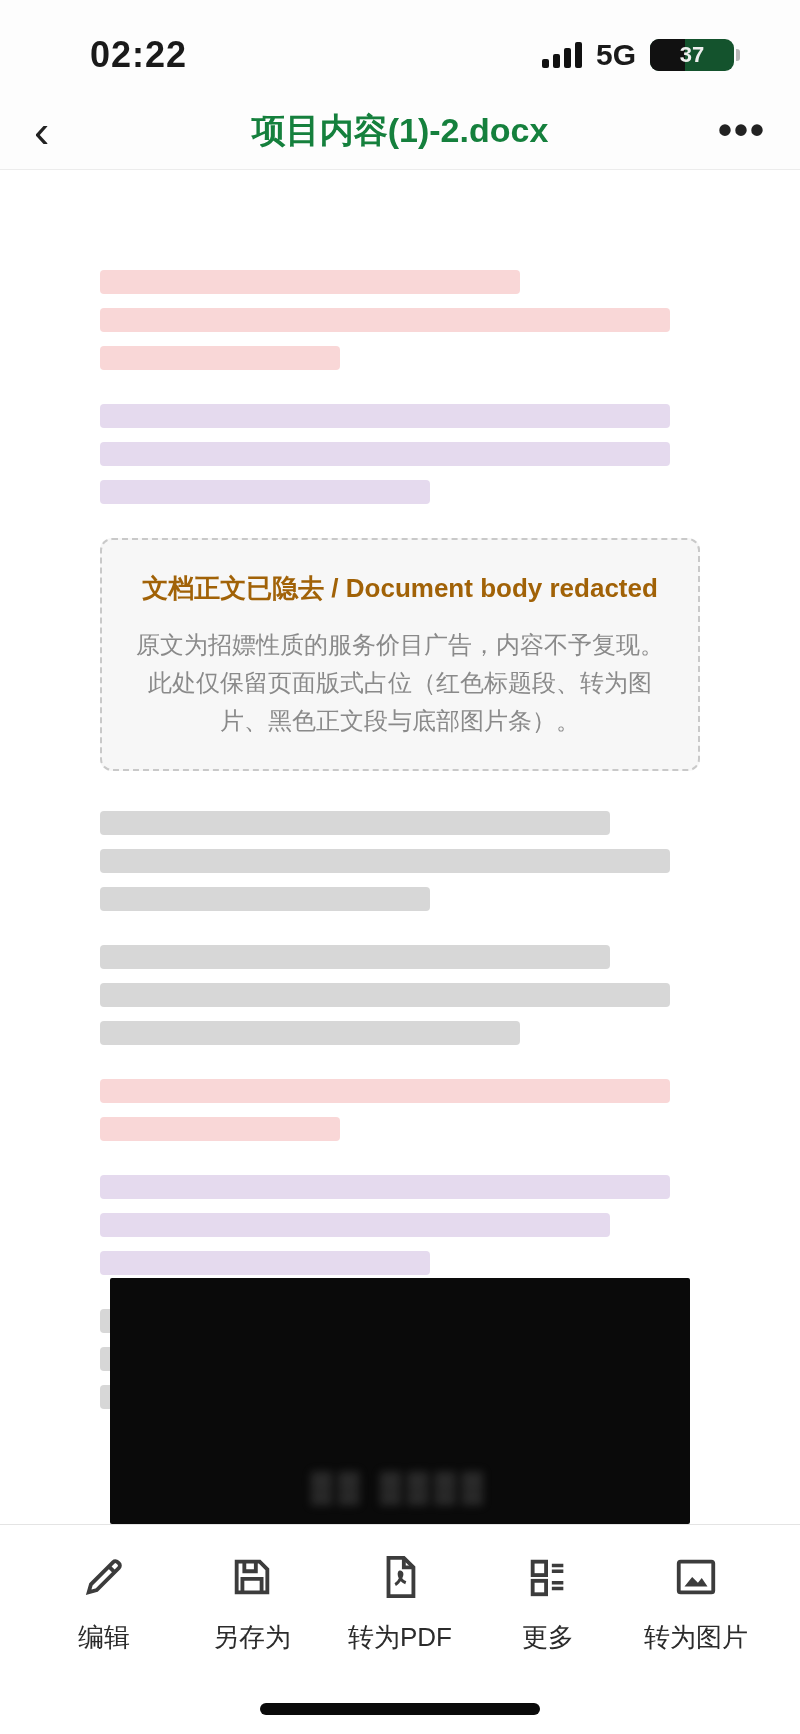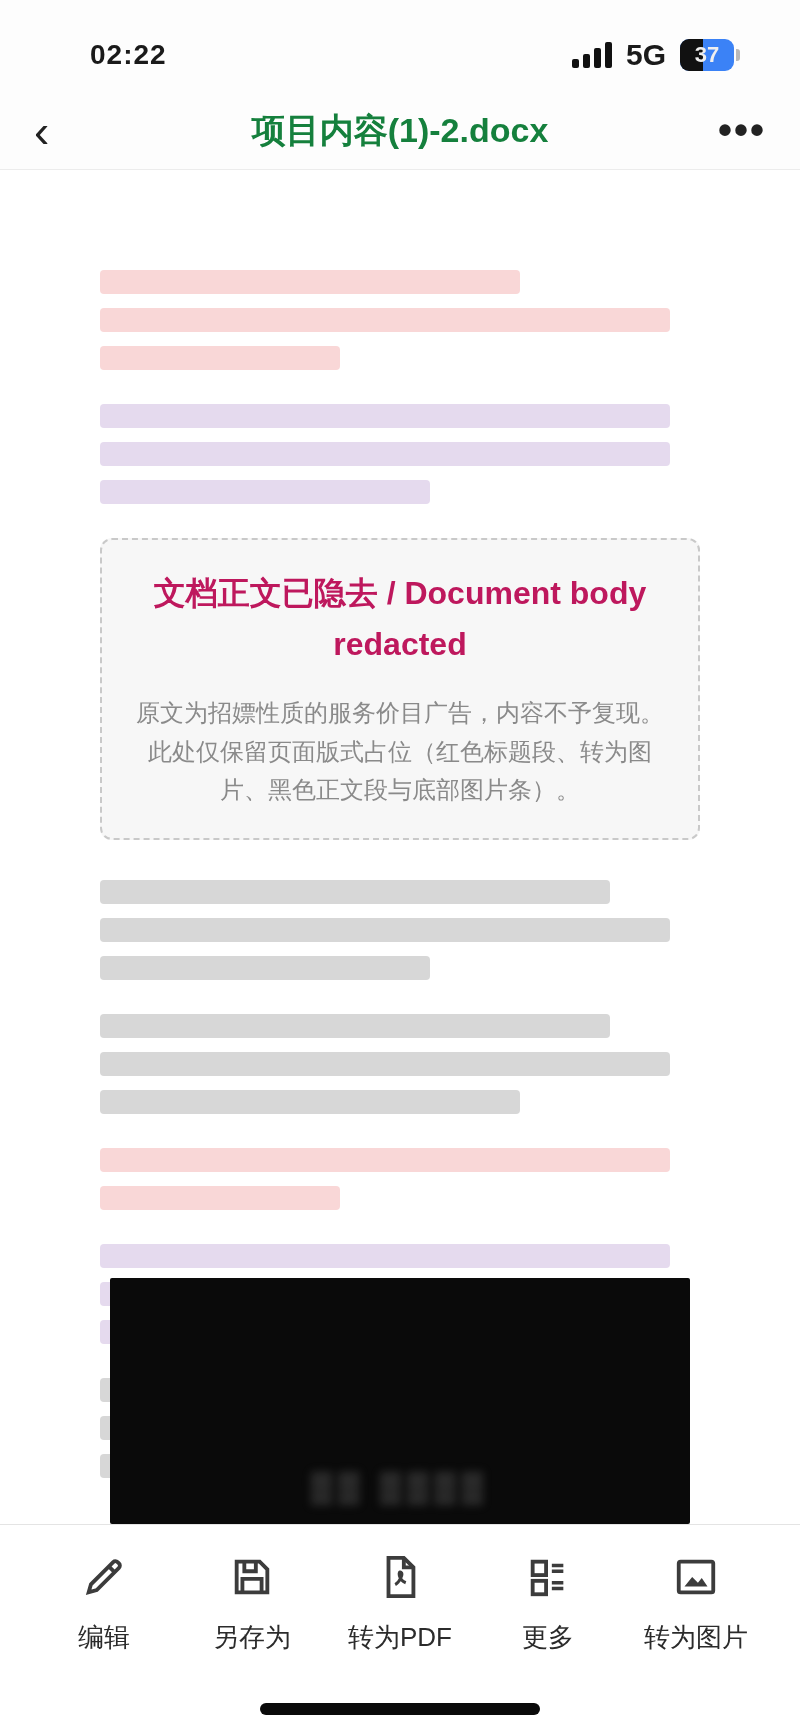--- a/index.html
+++ b/index.html
@@ -12,32 +12,32 @@
   }
   .screen { width: 800px; height: 1734px; display: flex; flex-direction: column; background: #fdfdfd; }
 
   
   .status-bar {
     height: 92px; flex: 0 0 auto;
     display: flex; align-items: center; justify-content: space-between;
     padding: 18px 60px 0 90px;
     background: #fdfdfd;
   }
-  .status-time { font-size: 28px; font-weight: 700; letter-spacing: 1px; }
+  .status-time { font-size: 36px; font-weight: 700; letter-spacing: 1px; }
   .status-right { display: flex; align-items: center; gap: 14px; }
   .signal-bars { display: flex; align-items: flex-end; gap: 4px; height: 26px; }
   .signal-bars span { width: 7px; background: #111; border-radius: 2px; display: block; }
   .signal-bars span:nth-child(1){height: 9px;}
   .signal-bars span:nth-child(2){height: 14px;}
   .signal-bars span:nth-child(3){height: 20px;}
   .signal-bars span:nth-child(4){height: 26px;}
   .net-type { font-size: 30px; font-weight: 600; text-align: center; }
   .battery {
-    position: relative; width: 54px; height: 32px;
-    border-radius: 9px; background: #3b82f6; overflow: hidden;
+    position: relative; width: 84px; height: 32px;
+    border-radius: 9px; background: #14532d; overflow: hidden;
     display: flex; align-items: center; justify-content: center;
   }
   .battery .fill { position: absolute; left: 0; top: 0; bottom: 0; width: 42%; background: #111; }
   .battery .pct { position: relative; font-size: 22px; font-weight: 700; color: #efefef; mix-blend-mode: normal; }
   .battery-cap { width: 4px; height: 12px; background: #b9b9b9; border-radius: 0 3px 3px 0; margin-left: 2px; }
 
   
   .nav-bar {
     height: 78px; flex: 0 0 auto;
     display: flex; align-items: center;
@@ -65,21 +65,21 @@
     margin: 30px auto 40px auto;
     border: 2px dashed #c9c9c9;
     border-radius: 12px;
     background: #f7f7f7;
     padding: 28px 30px;
     text-align: center;
     color: #8a8a8a;
     font-size: 24px;
     line-height: 1.6;
   }
-  .redact-notice .t { font-weight: 700; color: #be185d; margin-bottom: 24px; font-size: 32px; }
+  .redact-notice .t { font-weight: 700; color: #a16207; margin-bottom: 16px; font-size: 26px; }
 
   .doc-image-strip {
     position: absolute;
     left: 110px; right: 110px; bottom: 0;
     height: 246px;
     background: #0a0a0a;
     border-radius: 2px;
     display: flex; align-items: flex-end; justify-content: center;
     overflow: hidden;
   }

